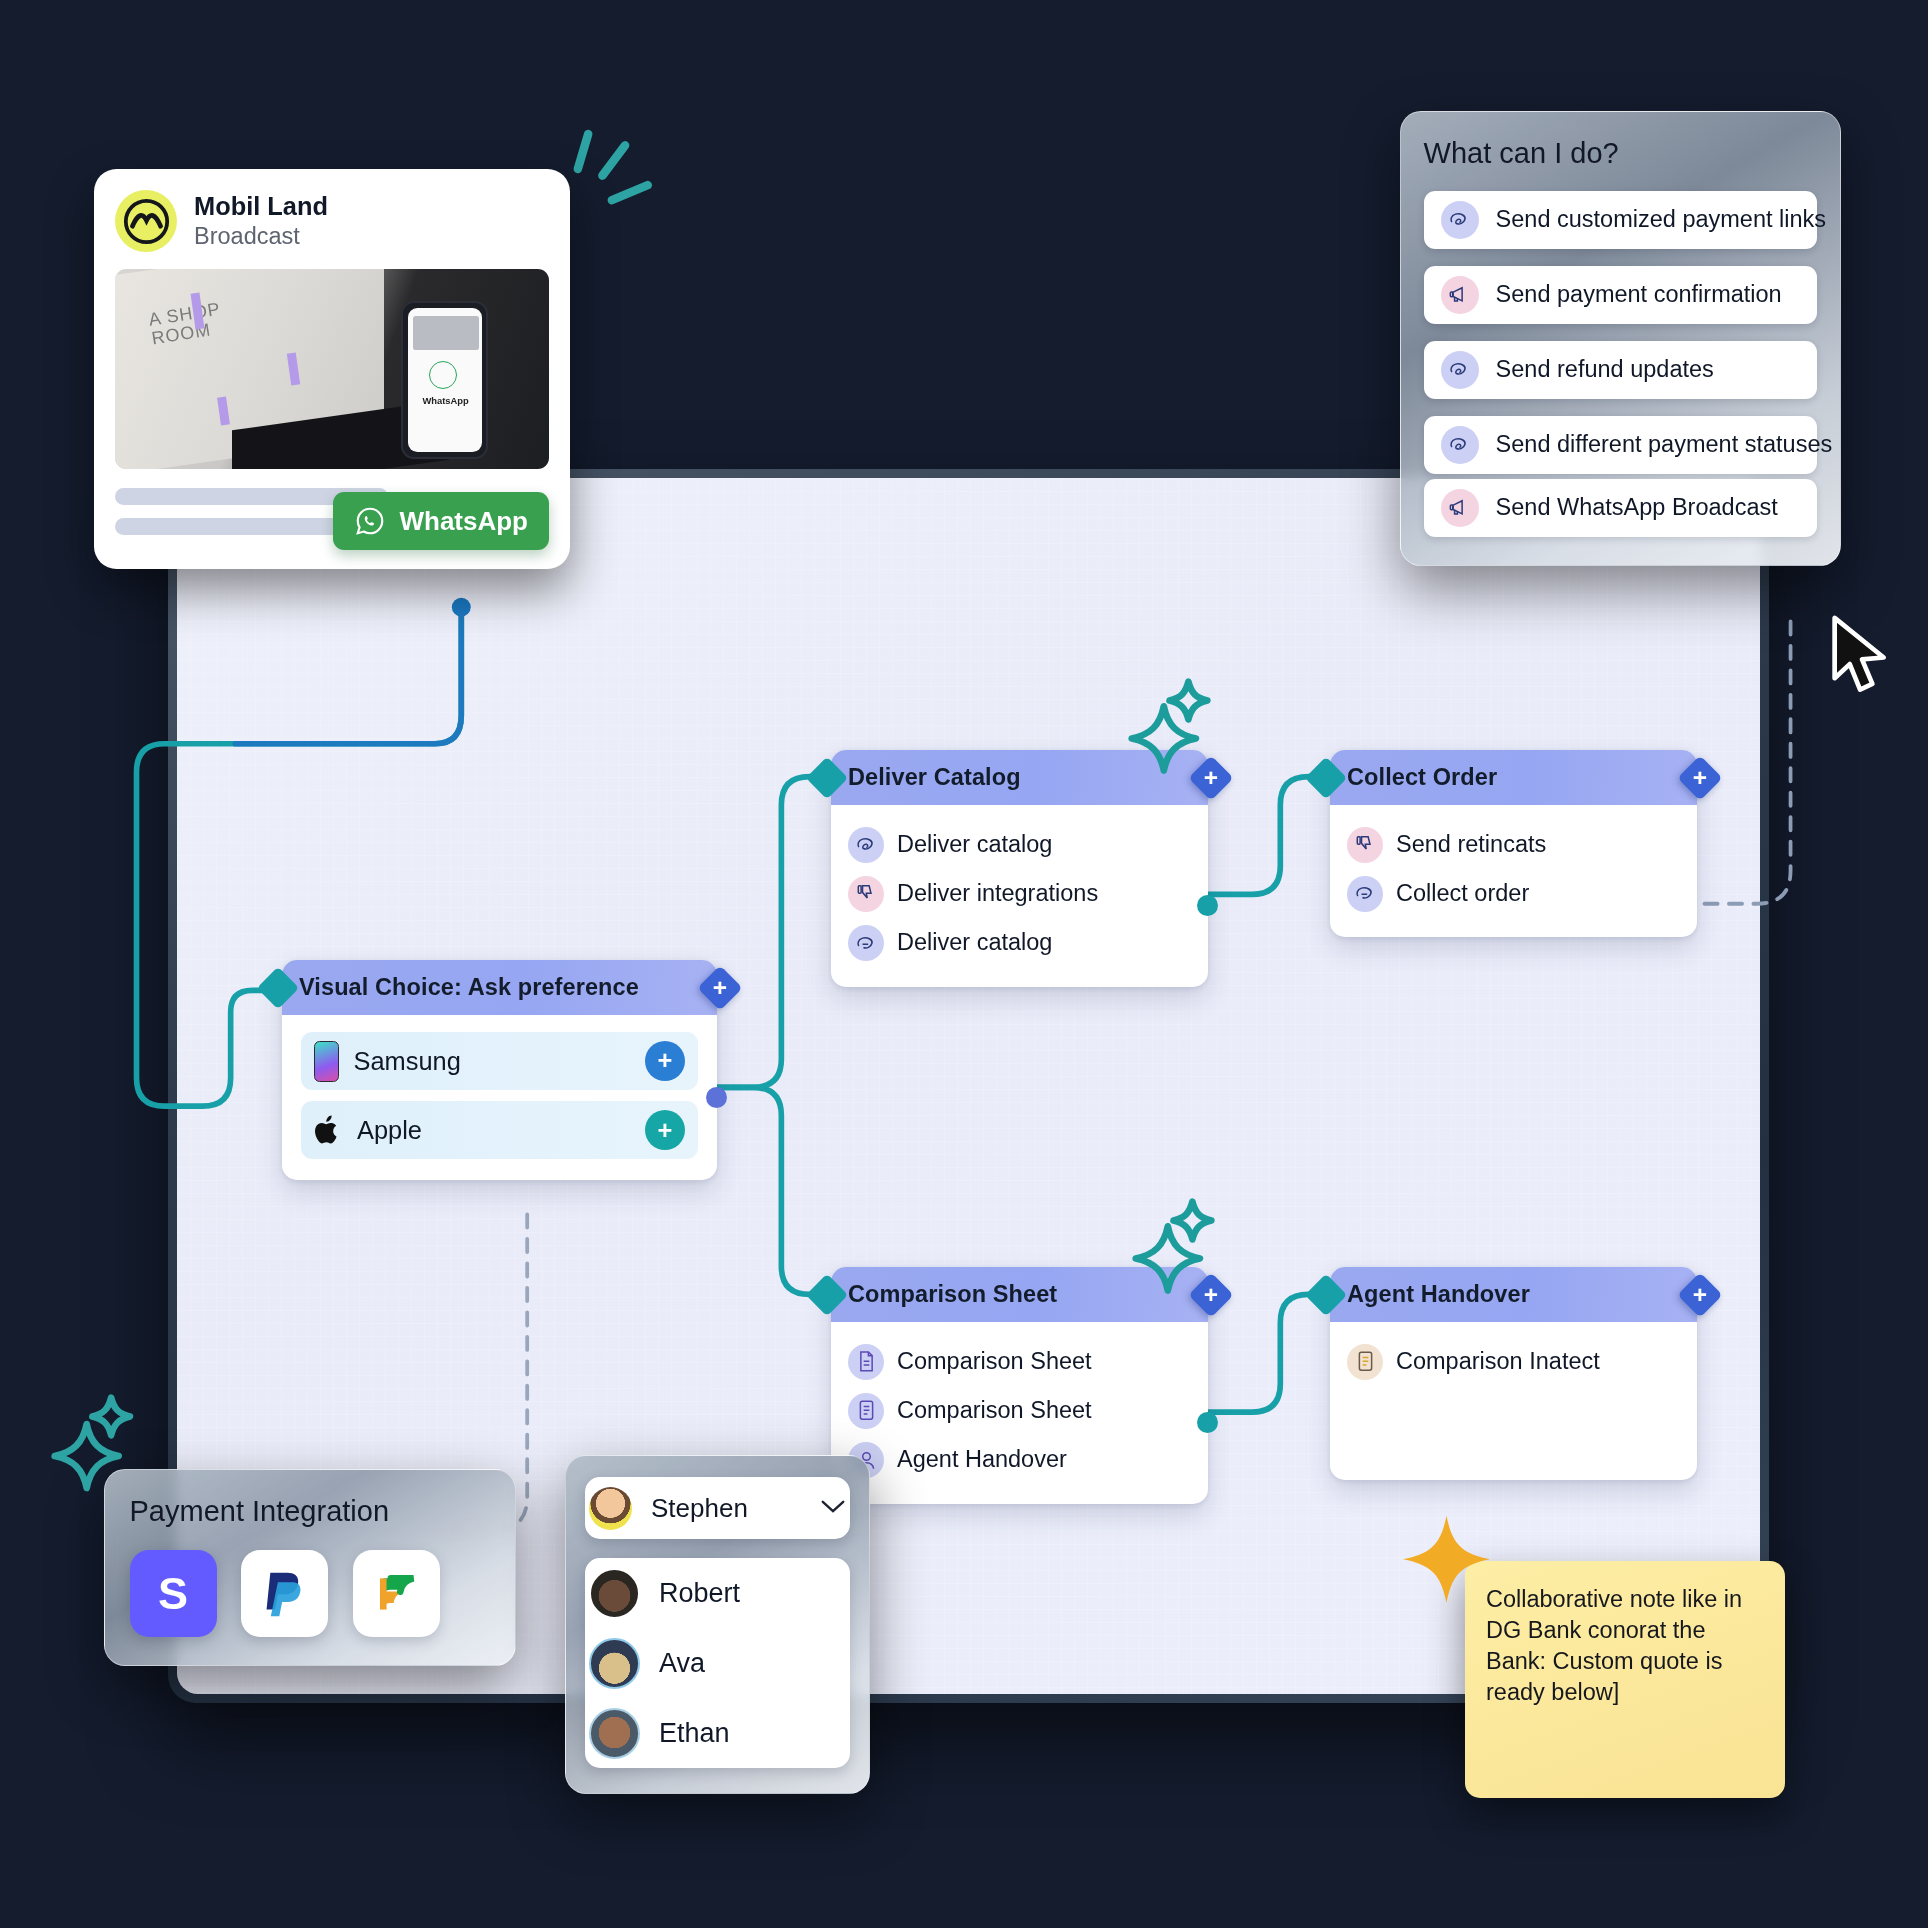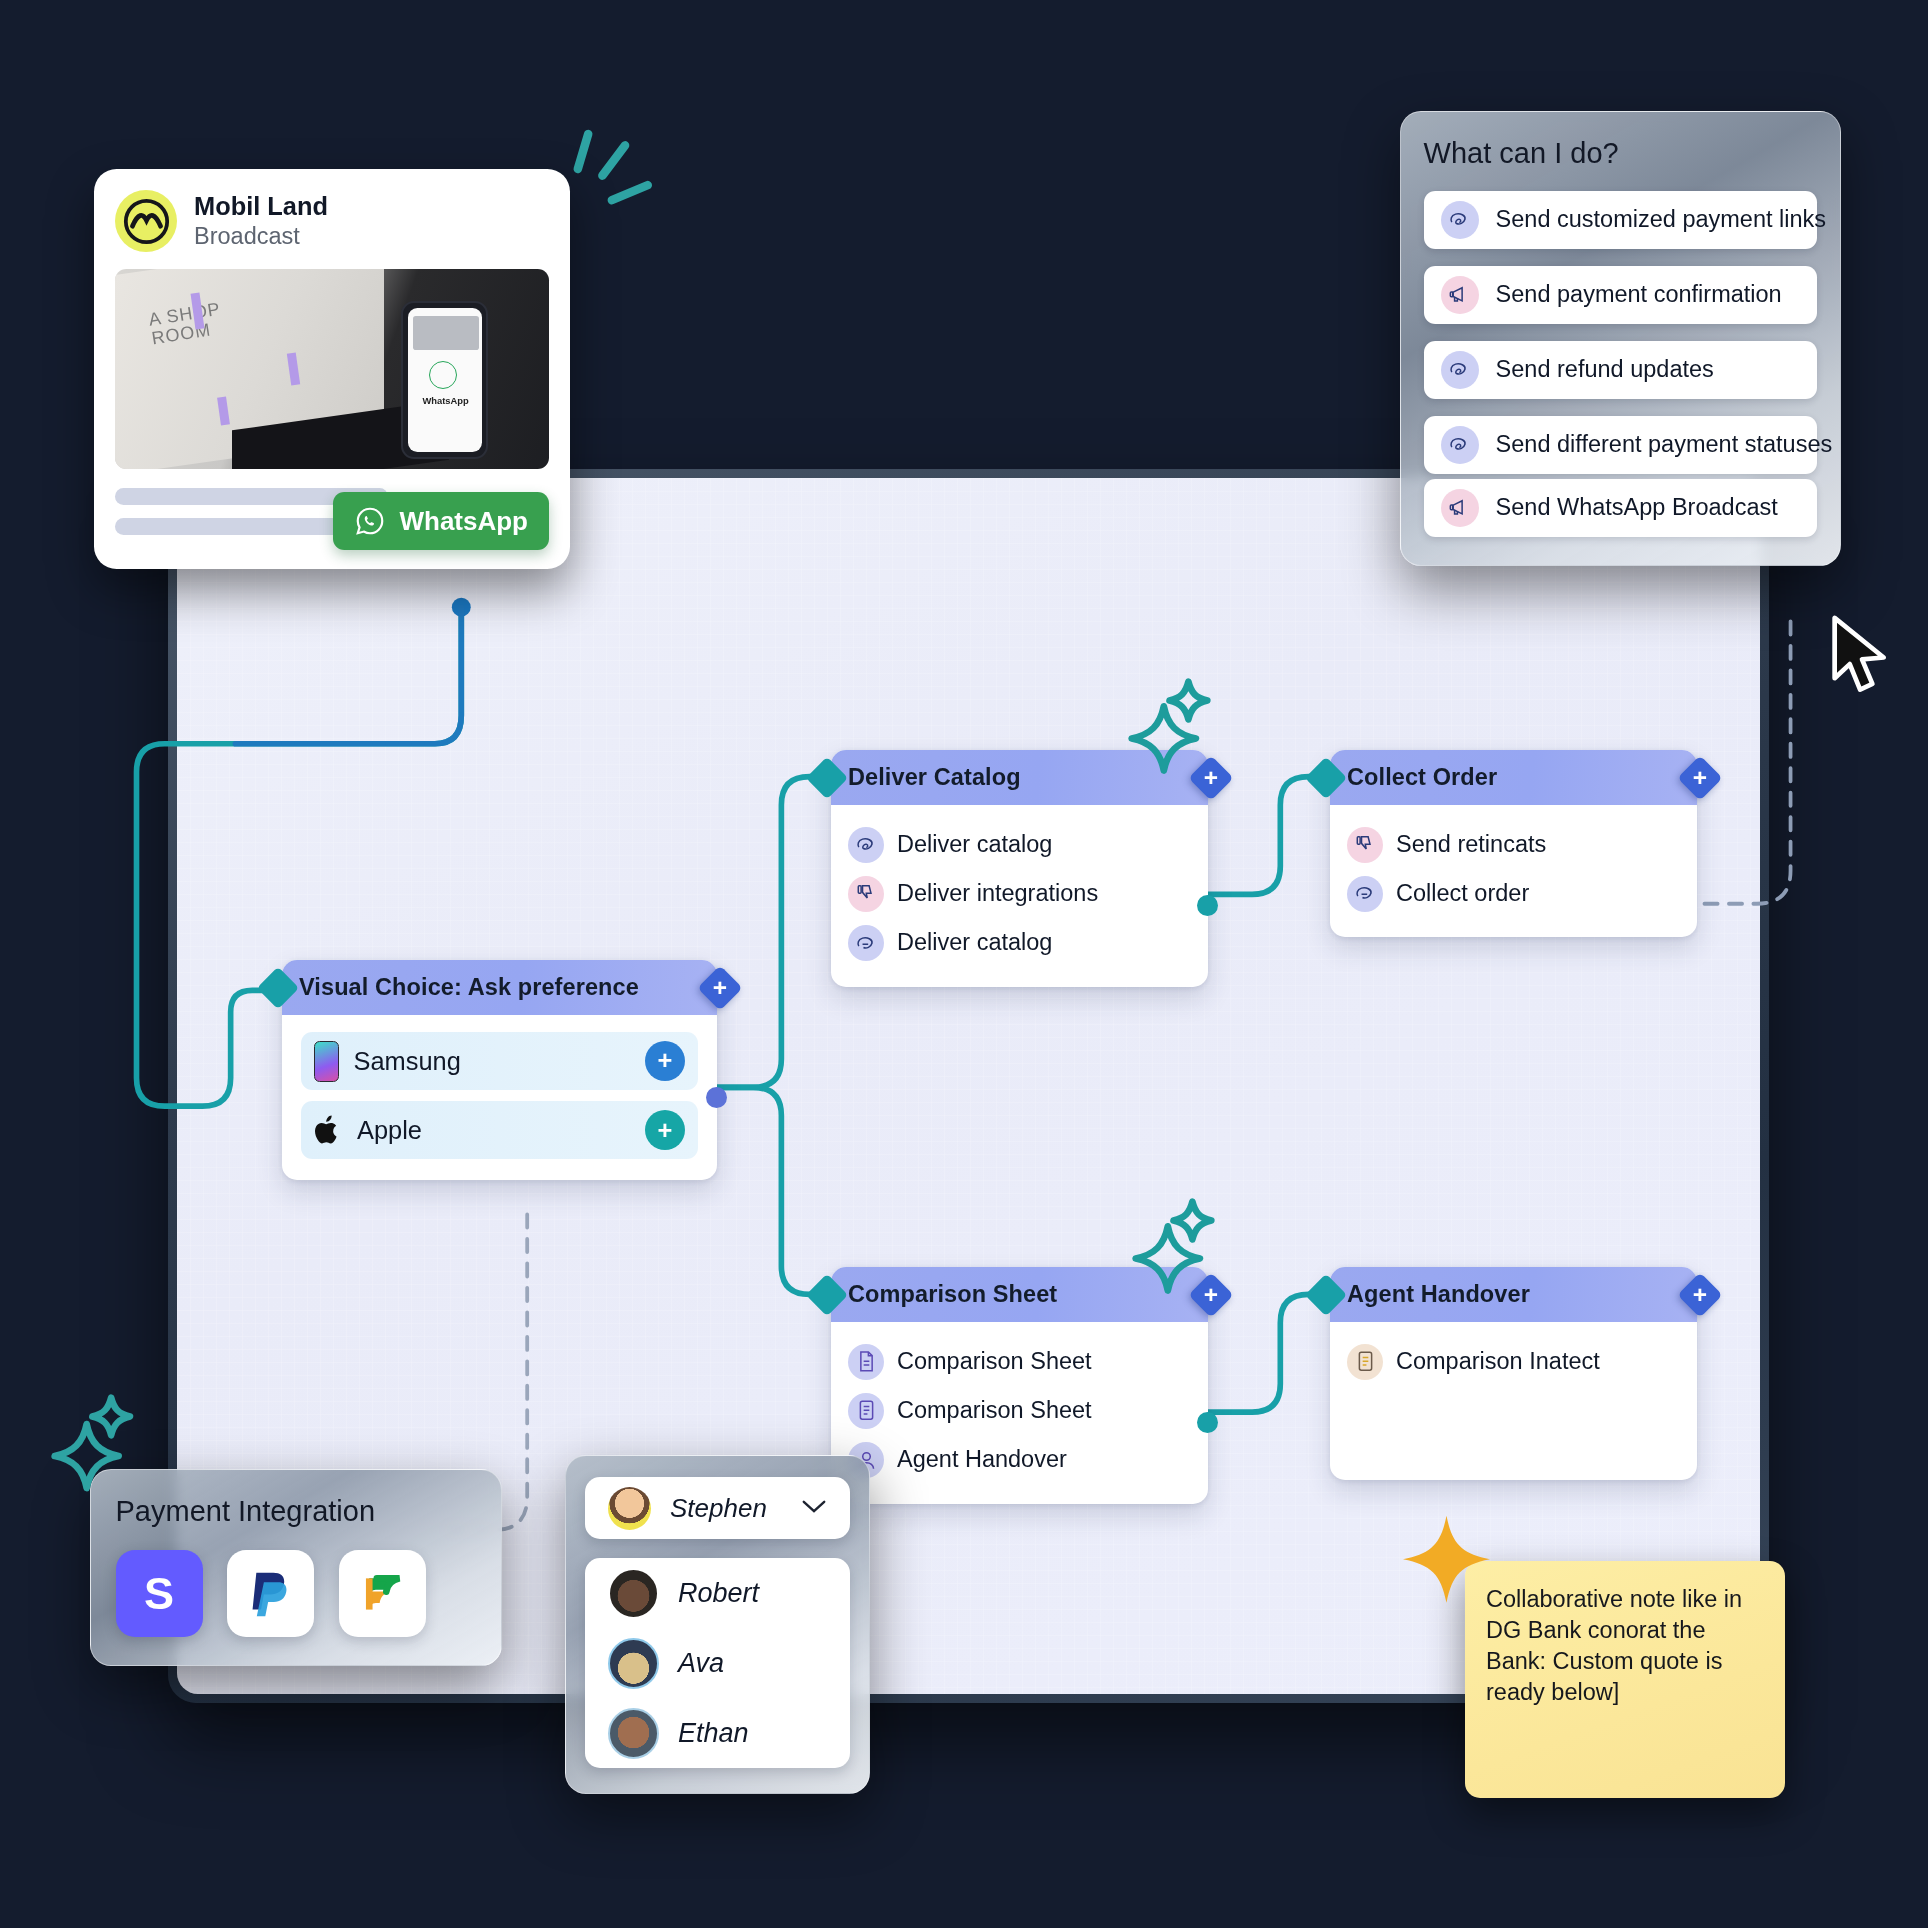--- a/index.html
+++ b/index.html
@@ -158,21 +158,21 @@
   .pay-logo {
     width: 87px; height: 87px; border-radius: 19px;
     display:flex; align-items:center; justify-content:center;
     background:#fff; box-shadow: 0 4.7px 13px rgba(20,30,50,.18);
   }
 
   
   .people-card {
     background:#fff; border-radius: 15px; box-shadow: 0 4.7px 13px rgba(20,30,50,.18);
   }
-  .person-row { display:flex; align-items:center; gap: 19px; height: 70px; padding: 0 23px; font-style: italic; }
+  .person-row { display:flex; align-items:center; gap: 19px; height: 70px; padding: 0 4px; }
   .person-name { font-size: 27px; color:#101828; }
   .avatar { width: 51px; height: 51px; border-radius: 50%; flex: 0 0 51px; overflow:hidden; }
   .avatar-sm { width: 43px; height: 43px; flex: 0 0 43px; border-radius:50%; overflow:hidden; }
 
   
   .sticky {
     position: absolute; left: 1465px; top: 1561px; width: 320px; height: 237px;
     background: linear-gradient(160deg,#fdeea5 0%, #fbe79a 60%, #f9e394 100%);
     border-radius: 15px; padding: 22.6px 21px;
     box-shadow: 0 17px 38px rgba(0,0,0,.45);
@@ -480,21 +480,21 @@
         <svg width="22.6" height="22.6" viewBox="0 0 24 24" fill="none" stroke="#2b3b7a" stroke-width="1.6">
           <path d="M5 10v4l10 5V5L5 10z"></path>
             <rect x="2.5" y="9.5" width="3" height="5" rx="1"></rect>
             <path d="M7 15v4h3v-3"></path>
         </svg>
       </span>
       <span class="action-label">Send WhatsApp Broadcast</span>
     </div>
   </div>
 
-  <div class="glass" style="left:90px; top:1469px; width:412px; padding:24.5px 24.5px 28px;">
+  <div class="glass" style="left:104px; top:1469px; width:412px; padding:24.5px 24.5px 28px;">
     <div class="glass-title" style="margin-bottom:22.6px;">Payment Integration</div>
     <div style="display:flex; gap:24.5px;">
       <div class="pay-logo" style="background:#635bff;">
         <span style="color:#fff;font-size:45px;font-weight:bold;line-height:1;">S</span>
       </div>
       <div class="pay-logo">
         <svg width="51" height="53" viewBox="0 0 54 56">
           <path d="M12 6h18c9 0 13 5 11 13-1.6 6.5-6.5 10-14 10h-7l-3 16H8L12 6z" fill="#1b2d78"></path>
           <path d="M20 16h15c7 0 10 4 8.5 11-1.5 6.5-6 10-13 10h-6l-3 15h-9L20 16z" fill="#2a9fdc" opacity=".92"></path>
         </svg>

